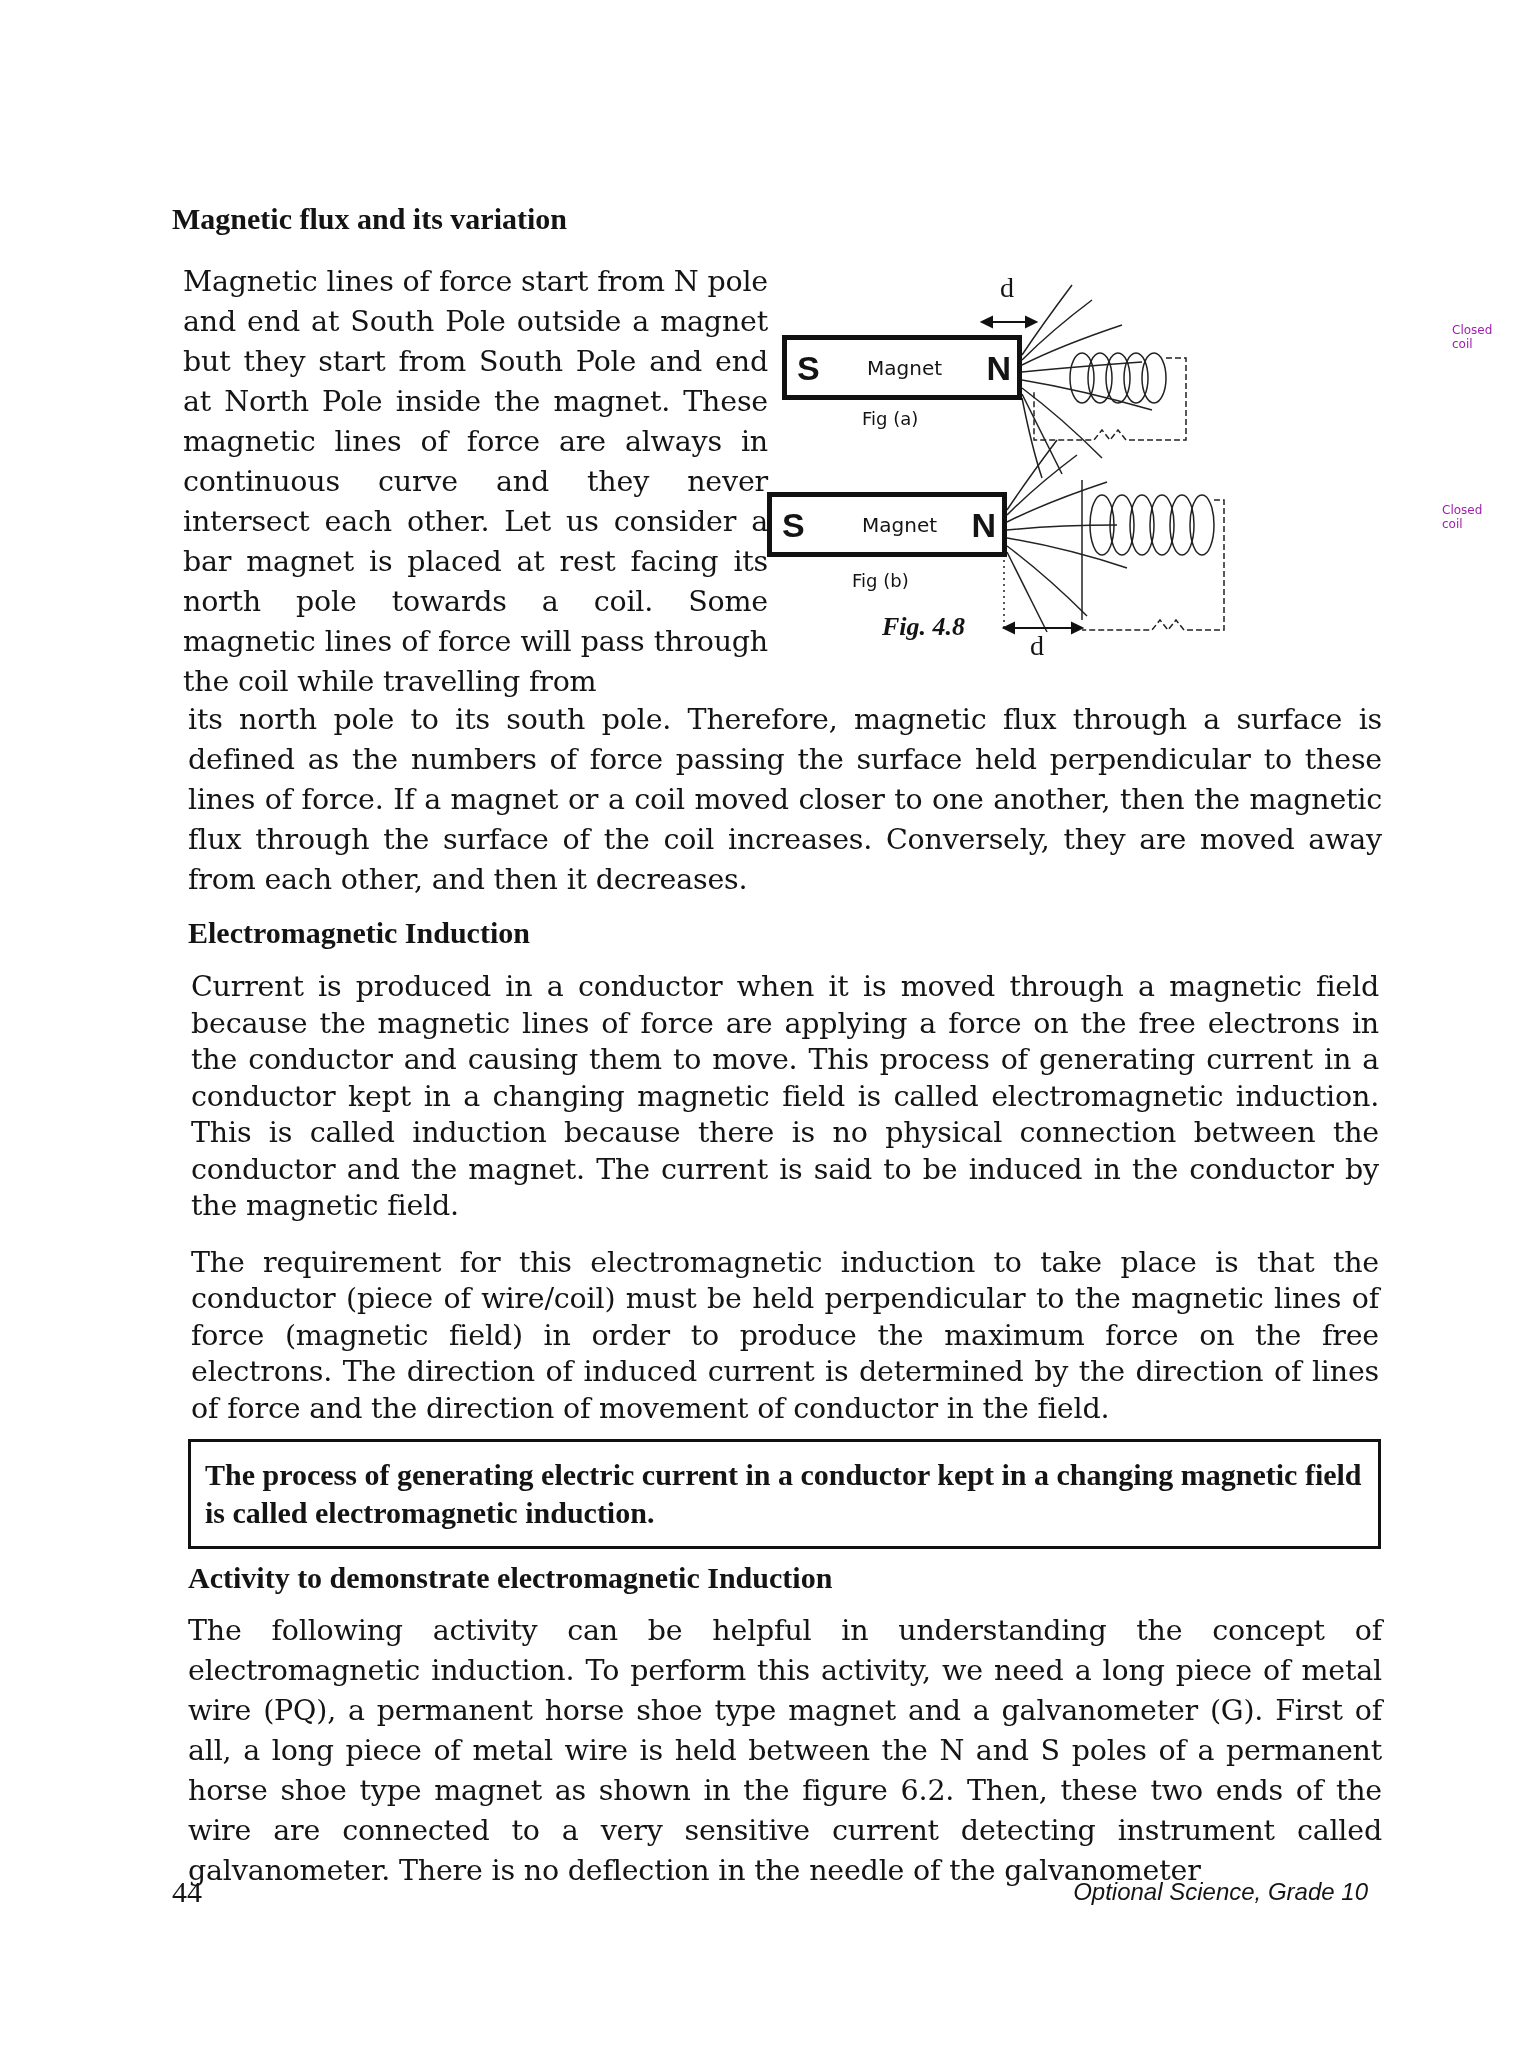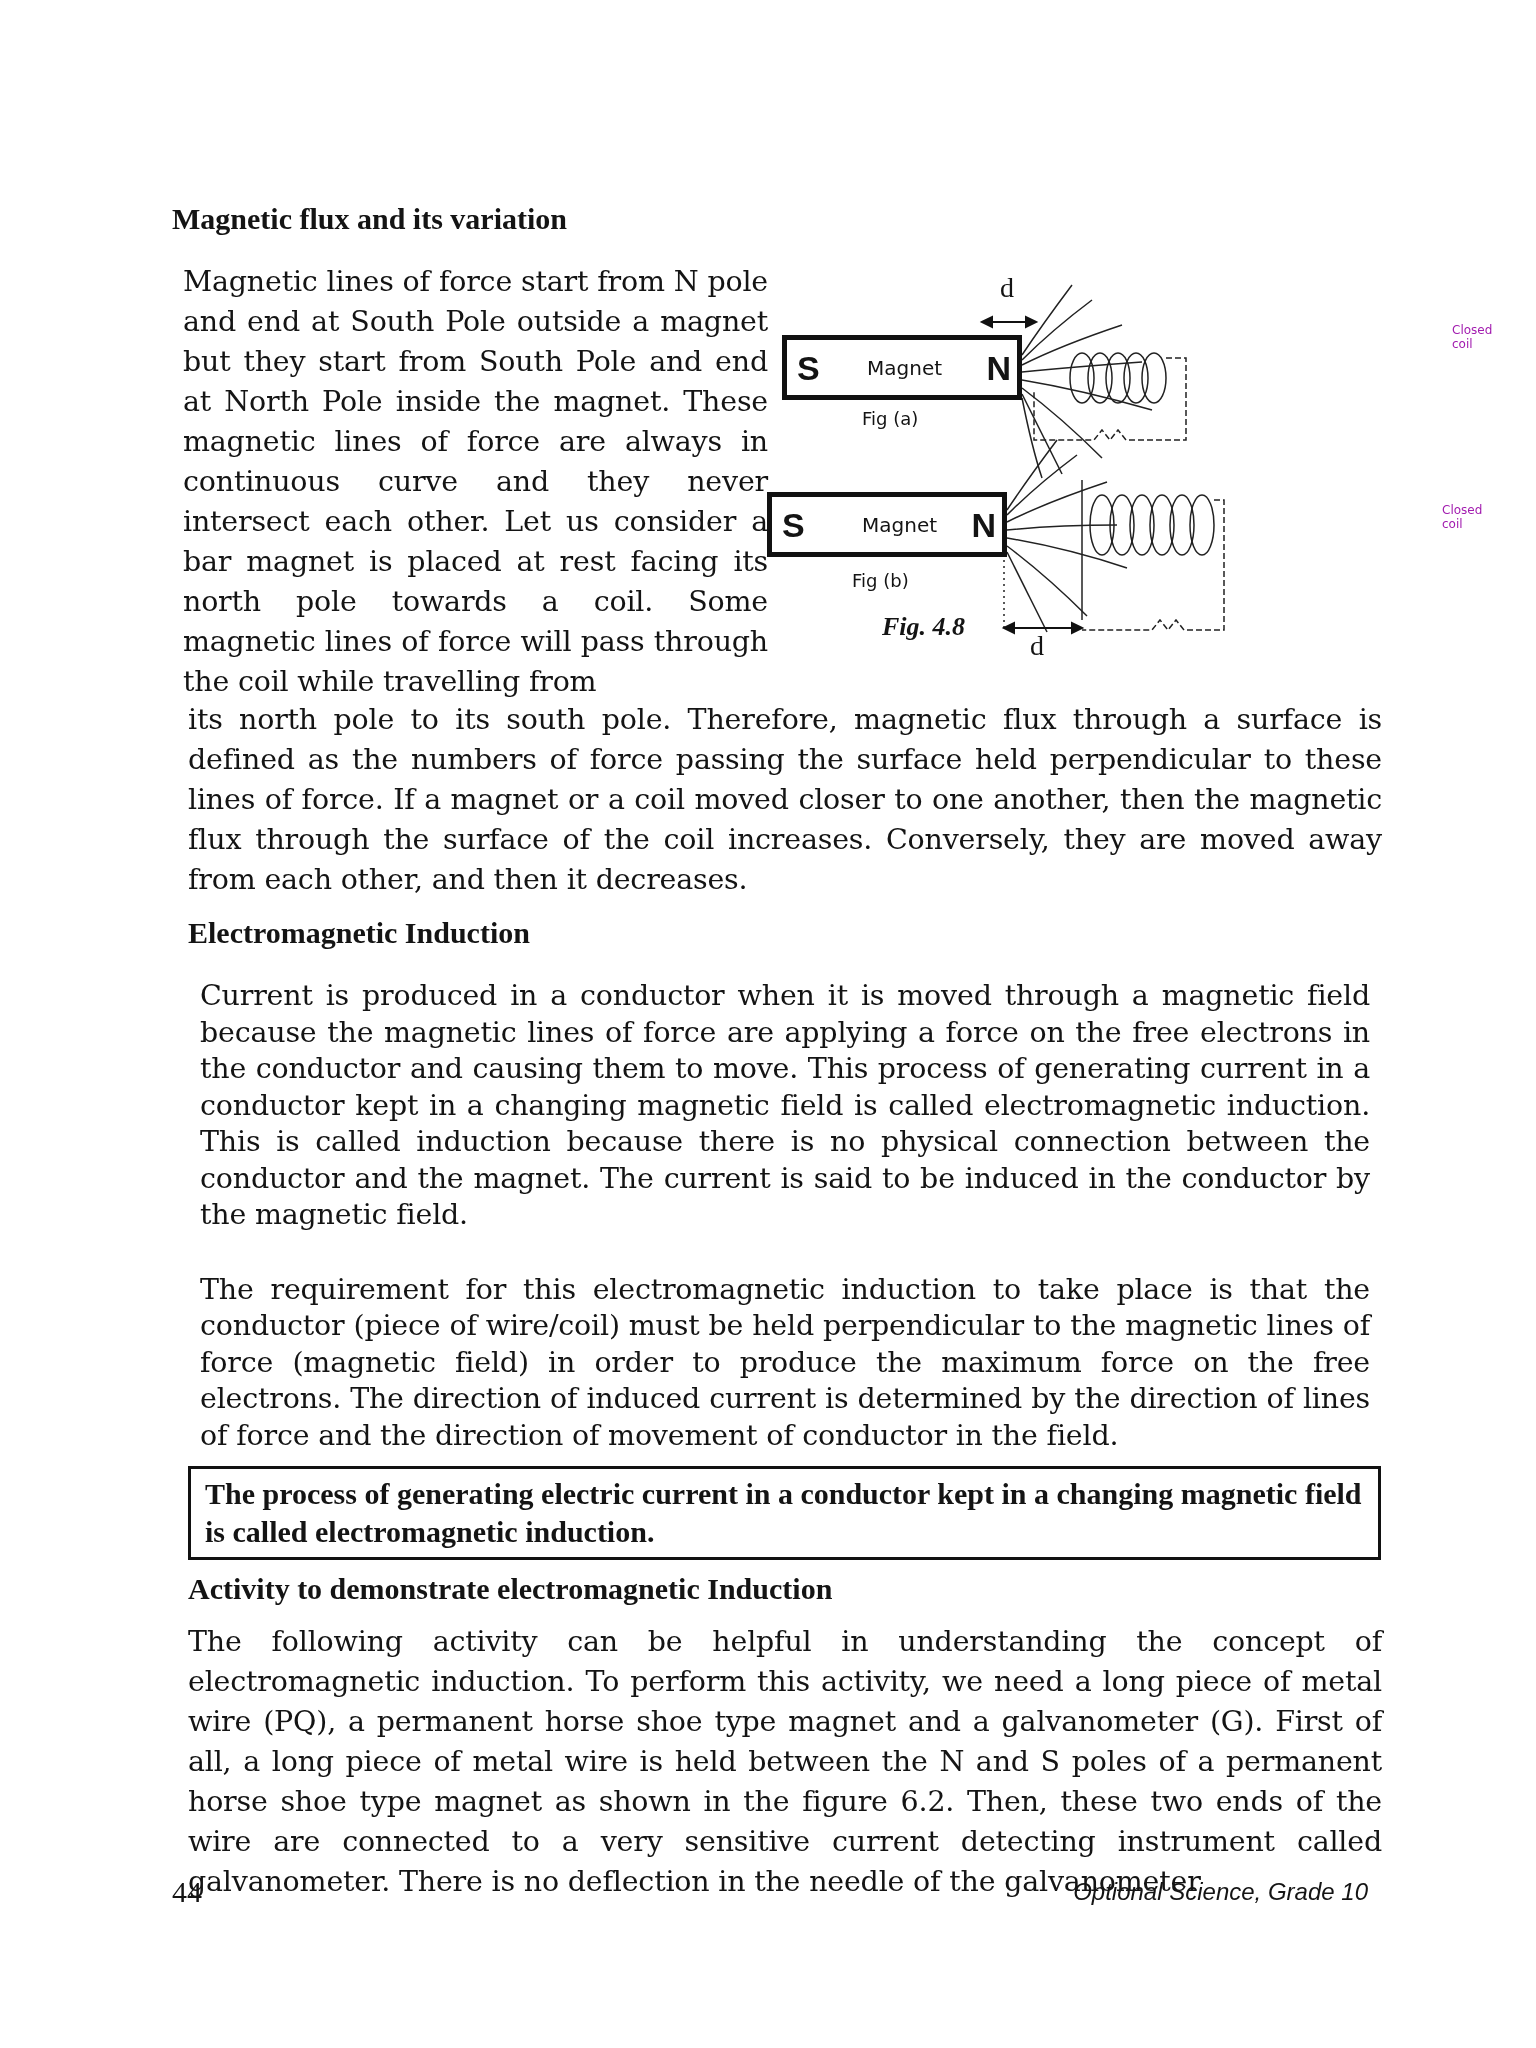--- a/index.html
+++ b/index.html
@@ -1,32 +1,32 @@
 <!DOCTYPE html>
 <html><head>
 <meta charset="utf-8">
 <style>
   html, body { margin: 0; padding: 0; background: #ffffff; }
   body { width: 1536px; height: 2048px; position: relative; overflow: hidden;
          font-family: "DejaVu Serif", "Liberation Serif", serif; color: #141414; }
   .page { position: absolute; left: 172px; top: 200px; width: 1194px; }
   .h { font-family: "Liberation Serif", serif; font-weight: bold; font-size: 30px; margin: 0; line-height: 38px; }
   .p { font-size: 28.5px; line-height: 40px; margin: 0; text-align: justify; letter-spacing: -0.2px; }
-  .p2 { font-size: 28.5px; line-height: 36.5px; margin: 12px; text-align: justify; letter-spacing: -0.2px; }
+  .p2 { font-size: 28.5px; line-height: 36.5px; margin: 3px; text-align: justify; letter-spacing: -0.2px; }
   .intro { position: absolute; left: 11px; top: 62px; width: 585px; }
   .rest { position: absolute; left: 16px; top: 500px; width: 1194px; }
   .figure { position: absolute; left: 610px; top: 60px; width: 720px; height: 420px; }
   .bar { position: absolute; border: 5px solid #111; background: #fff; box-sizing: border-box; }
   .pole { position: absolute; font-family: "Liberation Sans", sans-serif; font-weight: bold; font-size: 34px; top: 50%; transform: translateY(-50%); }
   .mlabel { position: absolute; font-family: "DejaVu Sans", sans-serif; font-size: 20px; top: 50%; transform: translateY(-50%); }
   .figlabel { position: absolute; font-family: "DejaVu Sans", sans-serif; font-size: 18px; }
   .coil-label { position: absolute; font-family: "DejaVu Sans", sans-serif; font-size: 12px; color: #a21caf; }
   .fig-caption { position: absolute; font-family: "Liberation Serif", serif; font-weight: bold; font-style: italic; font-size: 26px; }
   .d-label { position: absolute; font-family: "Liberation Serif", serif; font-size: 28px; }
-  .box { border: 3px solid #111; padding: 6px 14px; margin: 12px 1px 10px 0; }
+  .box { border: 3px solid #111; padding: 14px 14px; margin: 12px 1px 10px 0; }
   .box .h { font-size: 30px; line-height: 38px; }
   .footer-num { position: absolute; left: 172px; top: 1875px; font-family: "Liberation Serif", serif; font-size: 30px; }
   .footer-title { position: absolute; right: 168px; top: 1878px; font-family: "Liberation Sans", sans-serif; font-style: italic; font-size: 24px; }
   .gap { height: 14px; }
 </style>
 </head>
 <body>
 
 <div class="page">
   <h2 class="h">Magnetic flux and its variation</h2>

